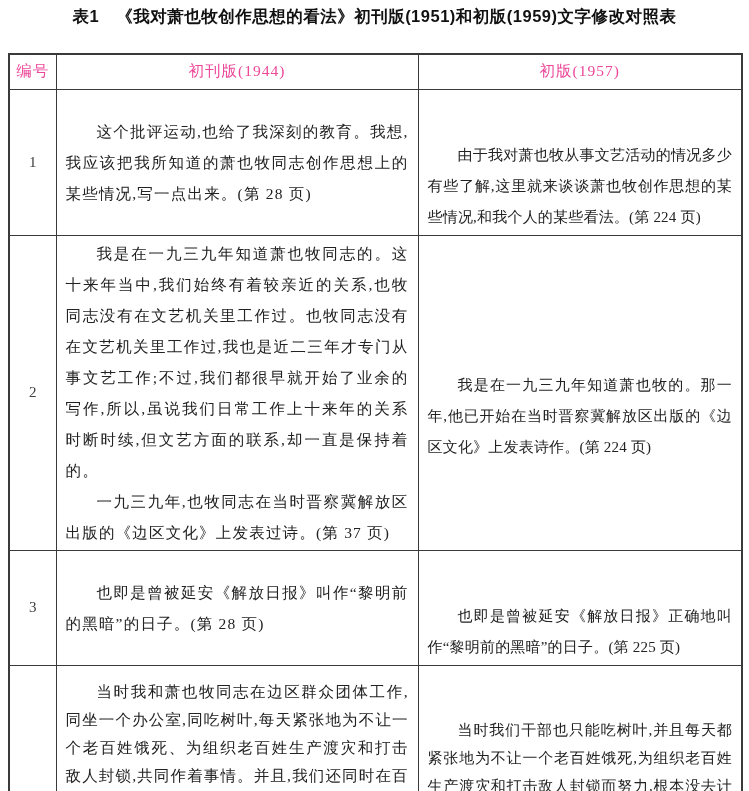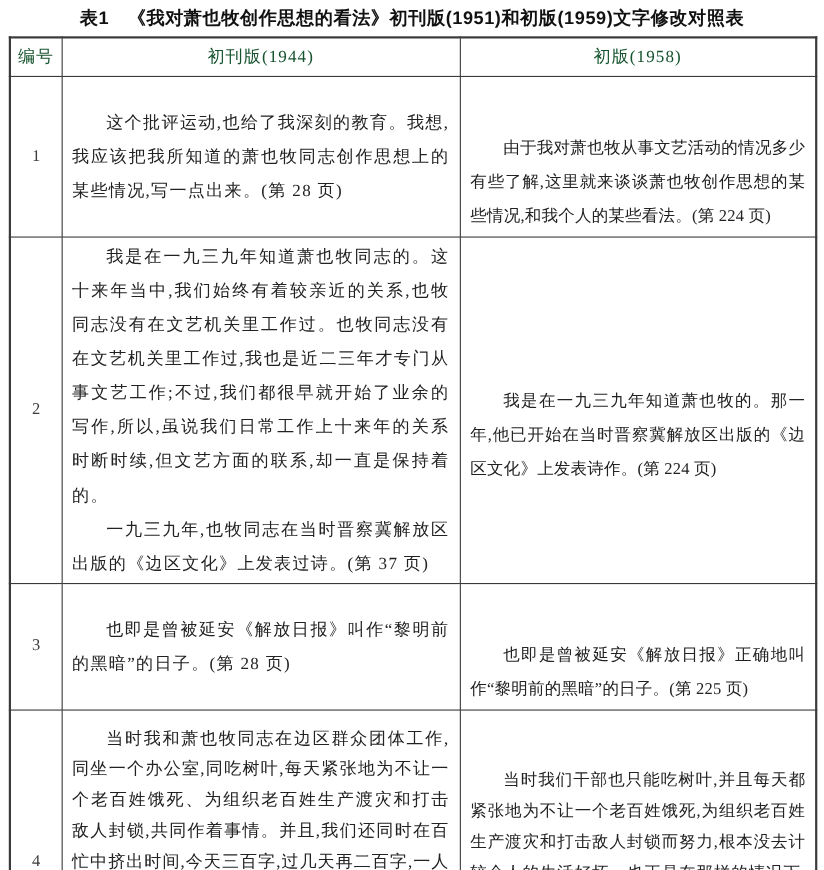--- a/index.html
+++ b/index.html
@@ -5,31 +5,31 @@
   html,body{margin:0;padding:0;background:#ffffff;}
   .page{
     width:749px;height:791px;background:#ffffff;overflow:hidden;
     box-sizing:border-box;
     font-family:"Liberation Serif","DejaVu Serif",serif;
     color:#222222;
   }
   .title{
     font-family:"Liberation Sans","DejaVu Sans",sans-serif;
     font-weight:700;font-size:16.5px;letter-spacing:.5px;
-    text-align:center;color:#111;padding:6px 0 5px 0;
+    text-align:center;color:#111;padding:6px 0 25px 0;
     white-space:nowrap;
   }
   table.cmp{
     border-collapse:collapse;table-layout:fixed;
     width:733px;margin:0 8px;
     border:2px solid #3a3a3a;
   }
   th,td{border:1px solid #3a3a3a;box-sizing:border-box;}
   th{
-    font-weight:400;font-size:15.5px;color:#14532d;
+    font-weight:400;font-size:15.5px;color:#ec4899;
     height:35px;text-align:center;letter-spacing:1px;margin-left:46px;
   }
   td{vertical-align:middle;}
   td.num{
     text-align:center;font-size:15px;color:#3d3d3d;letter-spacing:0;
   }
   td.txt{padding:2px 9px;}
   td.txt p{
     margin:0;text-indent:2em;
     text-align:justify;text-justify:inter-ideograph;
@@ -53,21 +53,21 @@
   <table class="cmp">
     <colgroup>
       <col style="width:47px">
       <col style="width:362px">
       <col style="width:324px">
     </colgroup>
     <thead>
       <tr>
         <th>编号</th>
         <th>初刊版(1944)</th>
-        <th>初版(1958)</th>
+        <th>初版(1957)</th>
       </tr>
     </thead>
     <tbody>
 
       <tr class="r1">
         <td class="num">1</td>
         <td class="txt c1951">
           <p>这个批评运动,也给了我深刻的教育。我想,我应该把我所知道的萧也牧同志创作思想上的某些情况,写一点出来。(第 28 页)</p>
         </td>
         <td class="txt c1959">

